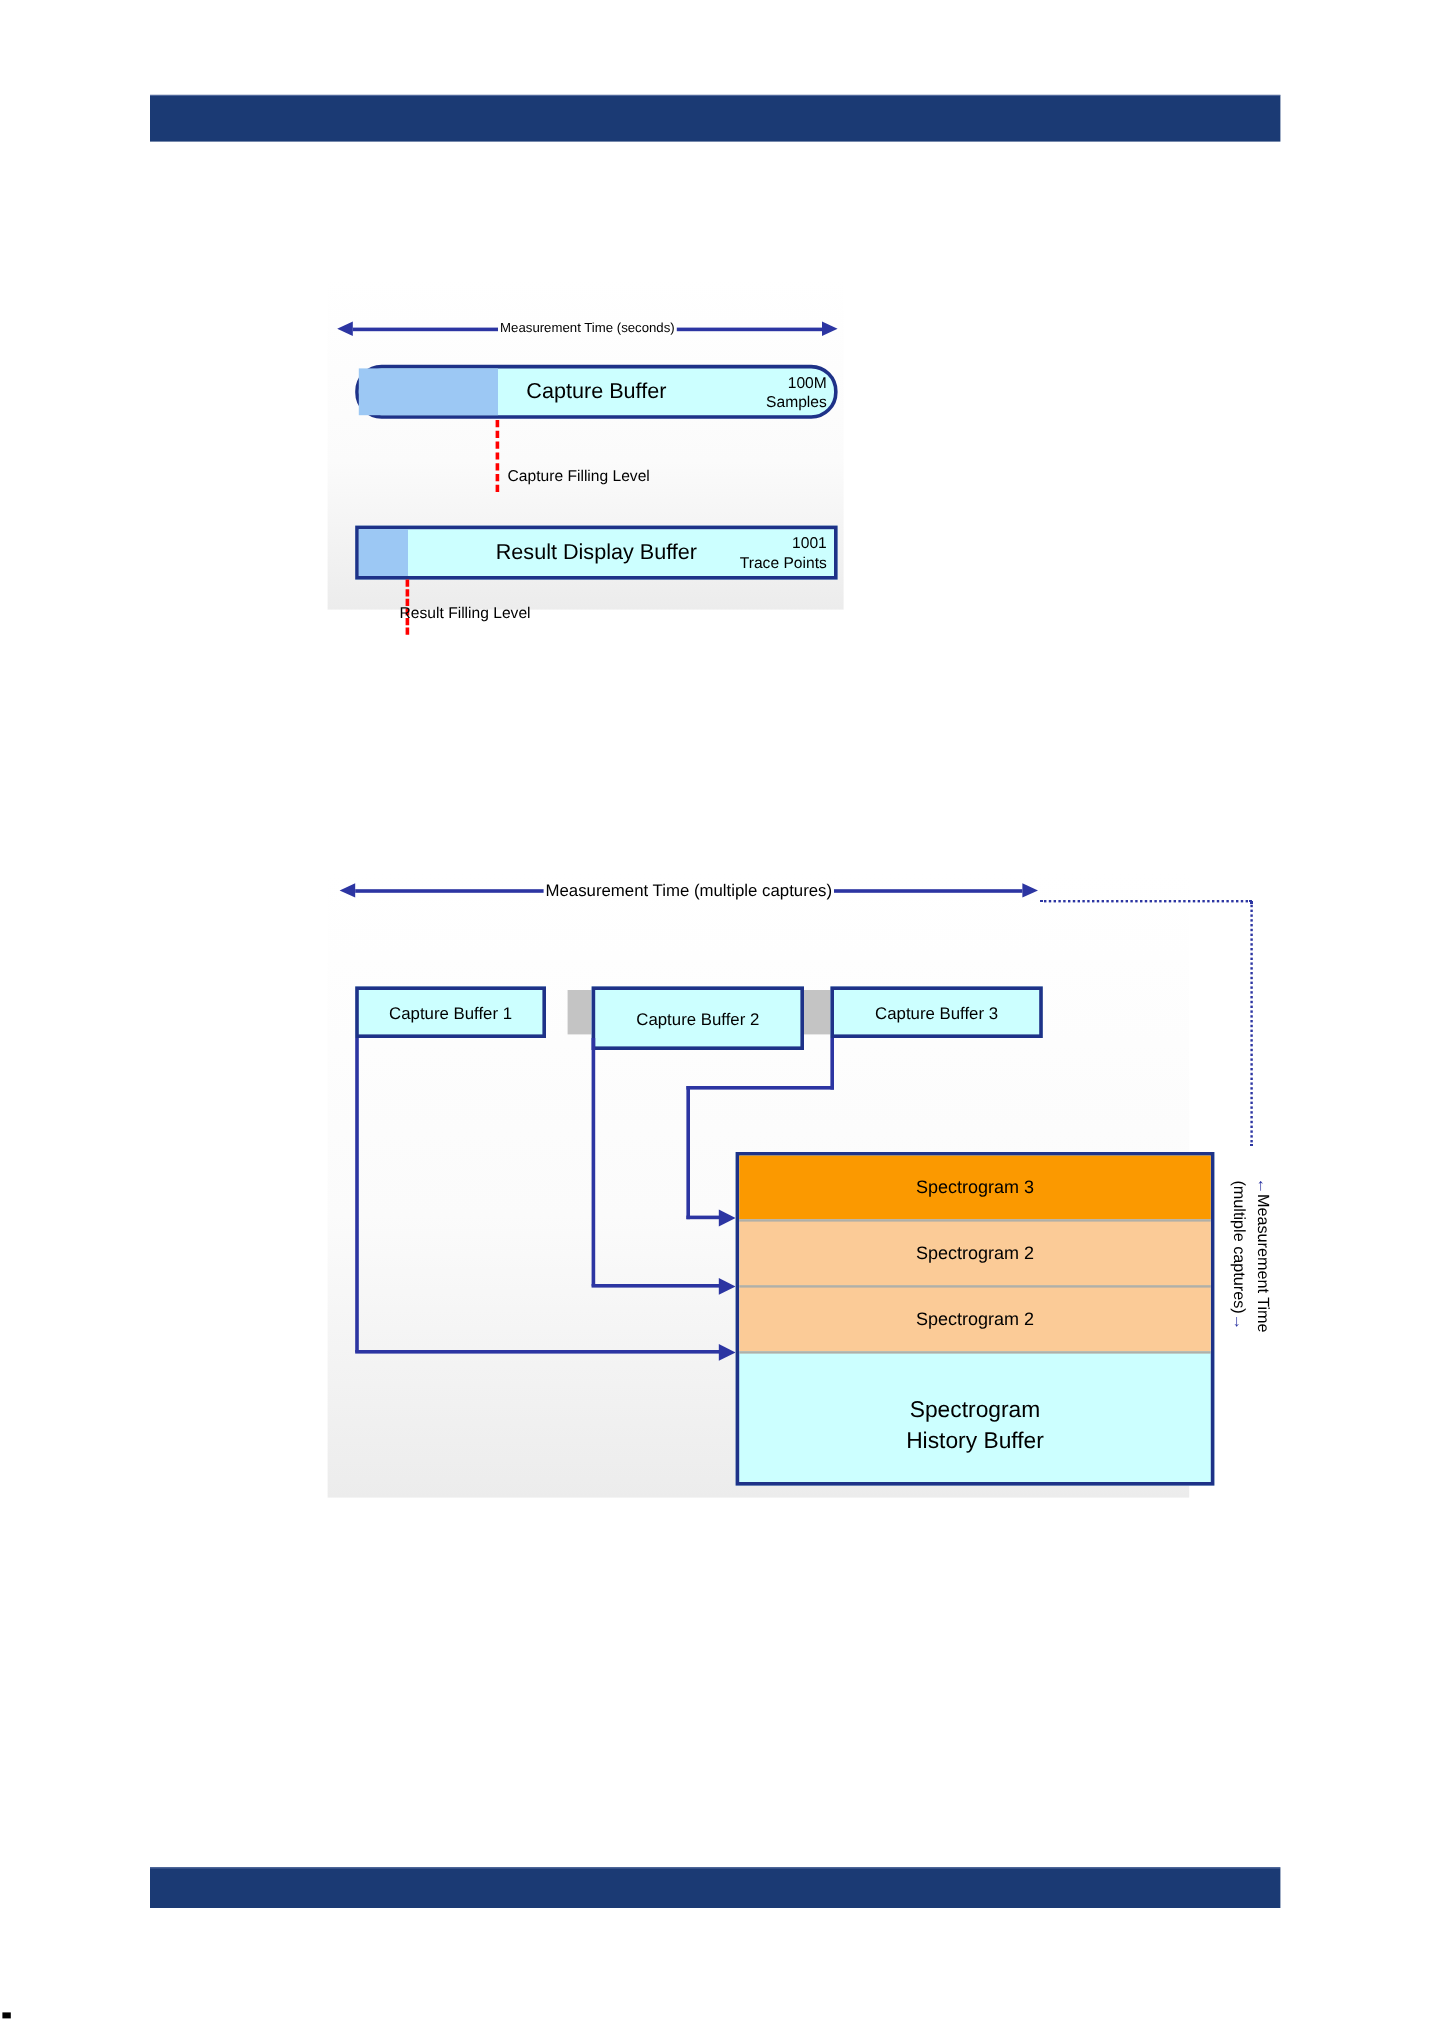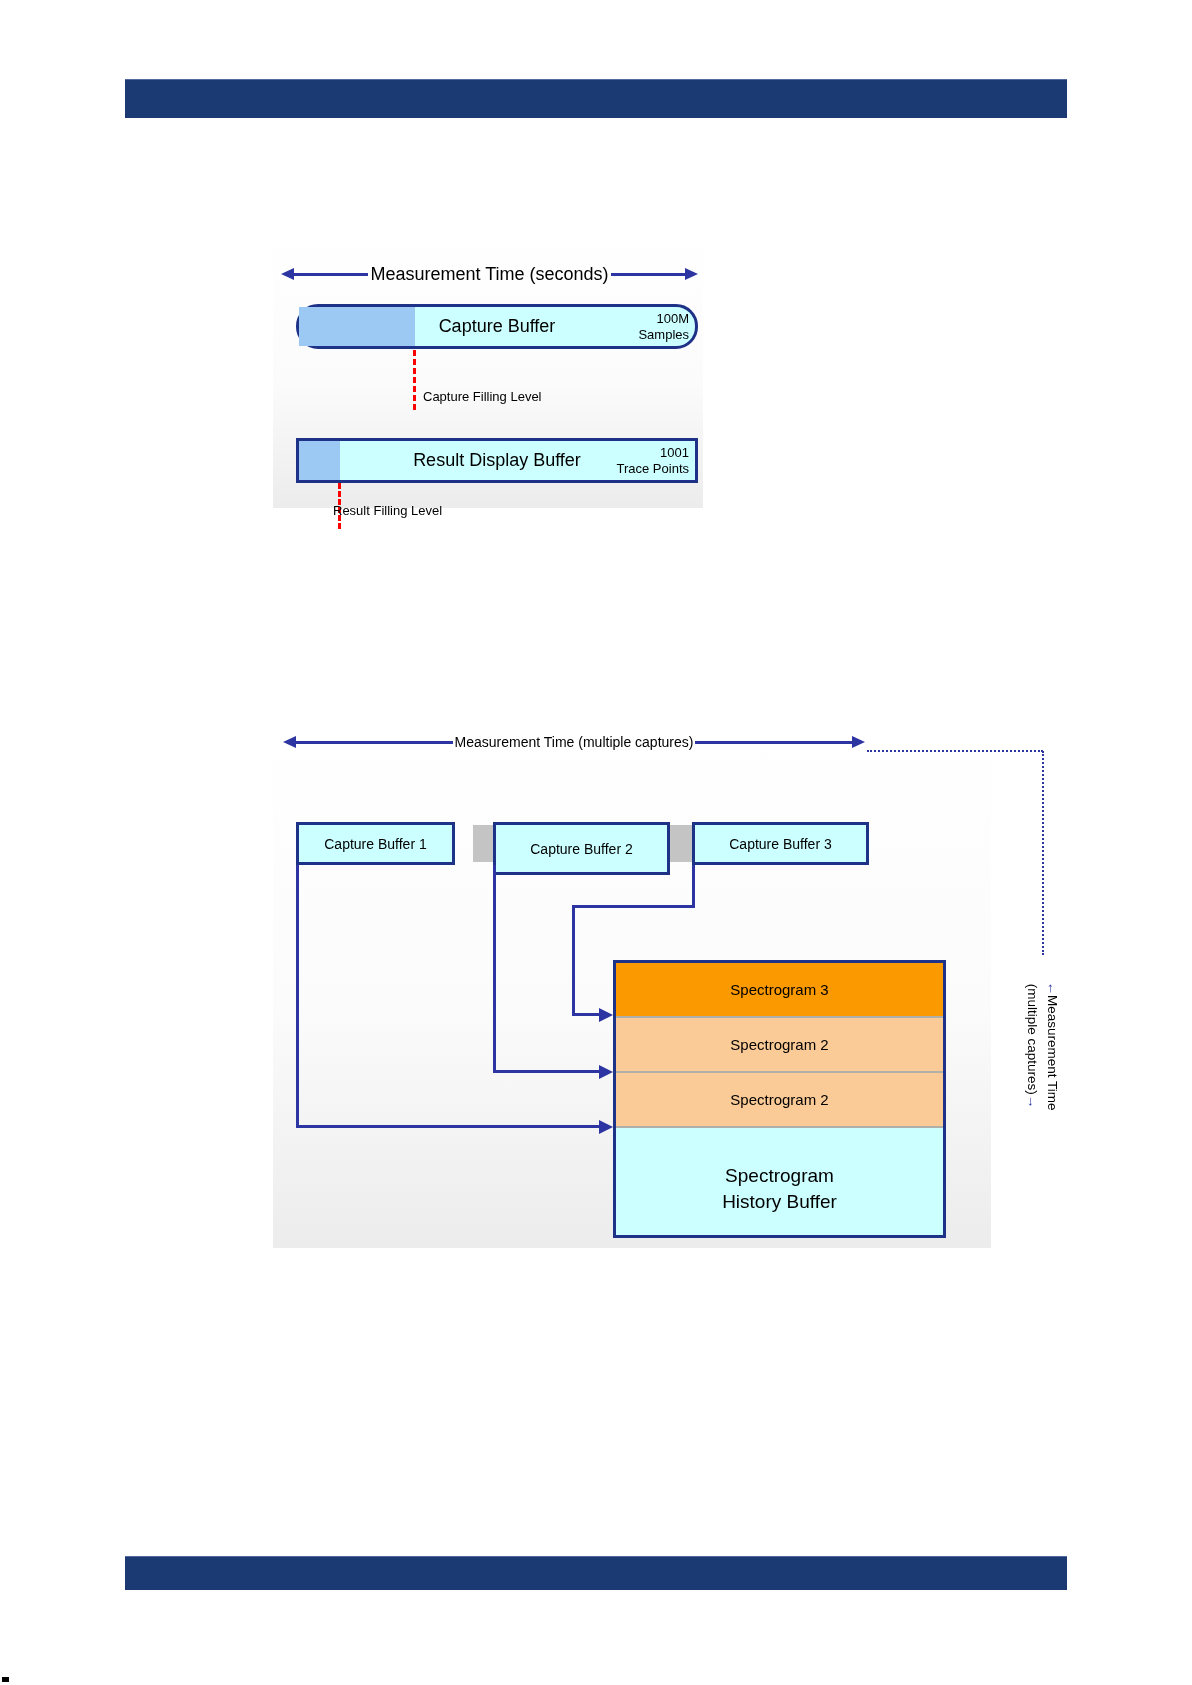--- a/index.html
+++ b/index.html
@@ -65,21 +65,21 @@
 <div class="page">
 
   <div class="bar top"></div>
 
   <div class="fig" style="left:273px; top:233px; width:430px; height:292px;">
     <div class="figbg" style="left:0; top:0; width:430px; height:275px;"></div>
 
     <div class="harrow" style="left:8px; top:33px; width:417px;">
       <span class="head-l"></span>
       <span class="seg"></span>
-      <span class="albl" style="font-size:18px;">Measurement Time (seconds)</span>
+      <span class="albl" style="font-size:11px;">Measurement Time (seconds)</span>
       <span class="seg"></span>
       <span class="head-r"></span>
     </div>
 
     <div class="bufbox" style="left:23px; top:71px; width:402px; height:45px;border-radius:22px;">
       <div class="fillpart" style="width:116px;"></div>
       <div class="center-lbl fs18">Capture Buffer</div>
       <div class="size-lbl">
         <div>100M</div>
         <div>Samples</div>
@@ -135,21 +135,21 @@
     <div class="vline" style="left:220px; top:147px; height:207px;"></div>
     <div class="hline" style="left:220px; top:352px; width:107px;"></div>
     <div class="ahead" style="left:326px; top:347px;"></div>
 
     <div class="vline" style="left:419px; top:147px; height:43px;"></div>
     <div class="hline" style="left:299px; top:187px; width:123px;"></div>
     <div class="vline" style="left:299px; top:187px; height:111px;"></div>
     <div class="hline" style="left:299px; top:295px; width:28px;"></div>
     <div class="ahead" style="left:326px; top:290px;"></div>
 
-    <div class="spectro" style="left:340px; top:242px; width:333px; height:278px;">
+    <div class="spectro" style="left:340px; top:242px; width:399px; height:278px;">
       <div class="strip orange">Spectrogram 3</div>
       <div class="strip peach">Spectrogram 2</div>
       <div class="strip peach">Spectrogram 2</div>
       <div class="history">
         <div>Spectrogram</div>
         <div>History Buffer</div>
       </div>
     </div>
 
     <div class="vmeasure" style="left:680px; top:307px;">

